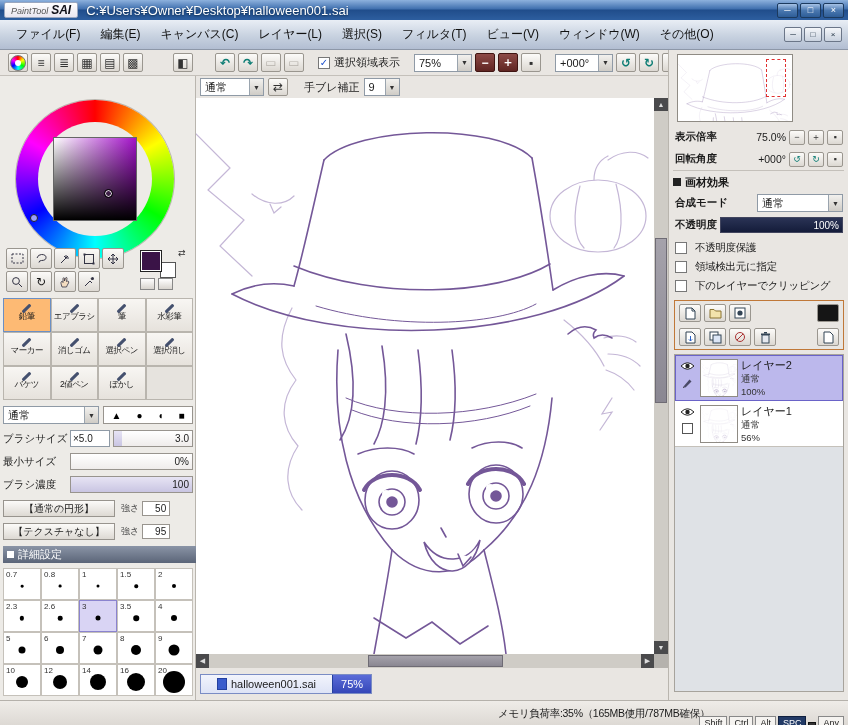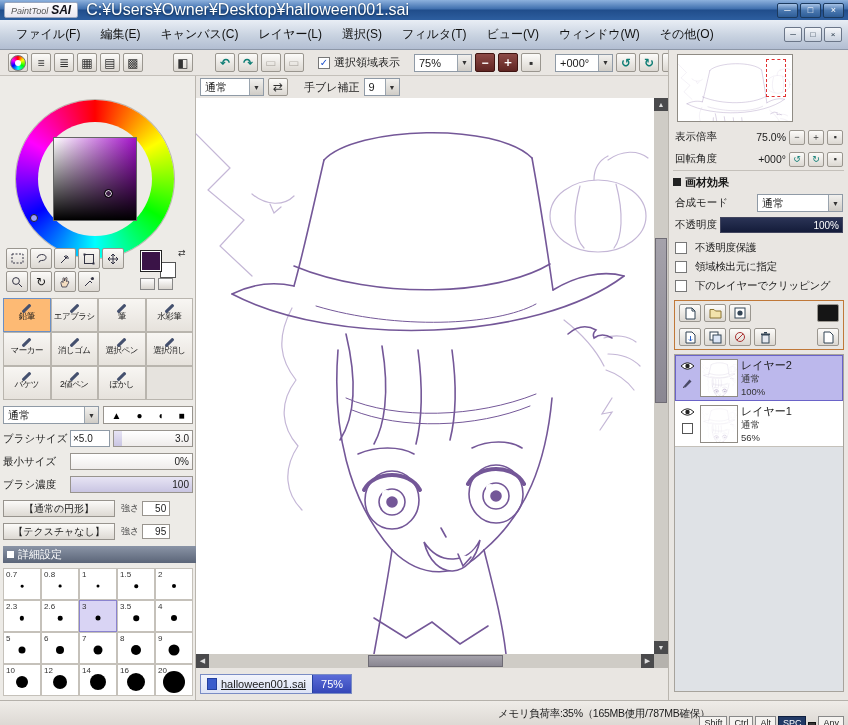--- a/index.html
+++ b/index.html
@@ -4,21 +4,21 @@
 <style>
 *{margin:0;padding:0;box-sizing:border-box;}
 html,body{width:848px;height:725px;overflow:hidden;}
 .window{position:relative;width:848px;height:725px;background:#e9e6e2;font-family:"Liberation Sans","DejaVu Sans",sans-serif;font-size:12px;color:#1a1a1a;overflow:hidden;}
 
 
 .titlebar{position:absolute;left:0;top:0;right:0;height:20px;background:linear-gradient(#8db1dd 0%,#3f6fae 45%,#204d8b 50%,#2d5e9f 100%);display:flex;align-items:center;padding:0 4px;gap:8px;}
 .logo{height:16px;background:linear-gradient(#ffffff,#e9e6f0);border:1px solid #9aa7c0;border-radius:2px;display:flex;align-items:baseline;padding:0 6px;gap:3px;}
 .logo .pt{font-style:italic;font-size:9px;color:#555;}
 .logo .sai{font-weight:bold;font-style:italic;font-size:12px;color:#101018;}
-.title-path{color:#fff;font-size:16px;text-shadow:0 1px 2px #12304f;flex:1;white-space:nowrap;overflow:hidden;}
+.title-path{color:#fff;font-size:13px;text-shadow:0 1px 2px #12304f;flex:1;white-space:nowrap;overflow:hidden;}
 .win-btns{display:flex;gap:2px;}
 .win-btn{width:21px;height:15px;border:1px solid #1c3a5e;background:linear-gradient(#a6c2e6,#4a78b0 50%,#2e5d97);color:#fff;font-size:9px;line-height:1;display:flex;align-items:center;justify-content:center;border-radius:2px;}
 
 
 .menubar{position:absolute;left:0;top:20px;right:0;height:30px;background:linear-gradient(#e9eef5,#c8d2e0 55%,#b2bed2);border-bottom:1px solid #8d97a8;display:flex;align-items:center;padding:0 6px;}
 .menu-item{padding:0 10px;height:100%;display:flex;align-items:center;font-size:12px;color:#111;white-space:nowrap;}
 .menubar .flex-sp{flex:1;}
 .mdi-btn{width:18px;height:15px;margin-left:2px;border:1px solid #6b7688;background:linear-gradient(#f4f6f9,#c9d2df);font-size:8px;display:flex;align-items:center;justify-content:center;color:#234;border-radius:2px;}
 
 
@@ -81,30 +81,30 @@
 
 .canvas-area{position:absolute;left:196px;top:98px;width:472px;height:570px;background:#9b9893;}
 .viewport{position:absolute;left:0;top:0;width:458px;height:556px;background:#fff;overflow:hidden;}
 .vscroll{position:absolute;left:458px;top:0;width:14px;height:556px;background:#cfccc6;}
 .hscroll{position:absolute;left:0;top:556px;width:458px;height:14px;background:#cfccc6;}
 .corner{position:absolute;left:458px;top:556px;width:14px;height:14px;background:#b5b2ad;}
 .sc-btn{position:absolute;background:#4a4a4c;color:#ddd;font-size:7px;display:flex;align-items:center;justify-content:center;}
 .sc-thumb{position:absolute;background:linear-gradient(#a5a2ab,#8a8792);border:1px solid #6e6b74;}
 .tabbar{position:absolute;left:196px;top:670px;width:472px;height:28px;display:flex;align-items:center;padding:0 4px;}
 .doc-tab{display:flex;align-items:center;height:20px;border:1px solid #7a8cc4;background:linear-gradient(#f2f4fc,#dde3f6);font-size:11px;}
-.doc-tab .tab-name{padding:0 6px;display:flex;gap:4px;text-decoration:underline;}
+.doc-tab .tab-name{padding:0 16px;display:flex;gap:4px;}
 .tab-file-ico{width:10px;height:12px;background:#3a5ccc;border:1px solid #24409e;}
 .tab-zoom{height:100%;background:linear-gradient(#5a6cd8,#3547b8);color:#fff;padding:0 8px;display:flex;align-items:center;border-left:1px solid #24409e;}
 
 
 .right-panel{position:absolute;left:668px;top:50px;width:180px;height:650px;border-left:1px solid #b9b5ae;background:#e9e6e2;}
 .navigator{position:absolute;left:8px;top:4px;width:116px;height:68px;background:#fff;border:1px solid #8f8b84;overflow:hidden;}
 .nav-view-rect{position:absolute;right:6px;top:4px;width:20px;height:38px;border:1px dashed #e03030;}
 .rp-row{position:absolute;left:6px;width:168px;height:18px;display:flex;align-items:center;gap:3px;}
-.rp-label{font-size:10.5px;white-space:nowrap;}
+.rp-label{font-size:10.5px;white-space:nowrap;font-weight:bold;}
 .rp-value{font-size:10.5px;text-align:right;flex:1;}
 .sm-btn{width:16px;height:15px;border:1px solid #9a968f;background:linear-gradient(#fcfbf9,#dcd8d2);display:flex;align-items:center;justify-content:center;font-size:9px;color:#0d7d74;border-radius:2px;flex:none;}
 .sm-btn.plain{color:#333;}
 .rp-divider{position:absolute;left:4px;right:4px;top:120px;border-top:1px solid #c4c0ba;}
 .effect-header{position:absolute;left:4px;top:124px;width:172px;height:16px;display:flex;align-items:center;gap:4px;font-size:11px;font-weight:bold;}
 .effect-header .sq{width:8px;height:8px;background:#222;}
 .opacity-bar{flex:1;height:16px;border:1px solid #41455e;background:linear-gradient(#2a3355,#141c3a);position:relative;}
 .opacity-bar .val{position:absolute;right:3px;top:0;bottom:0;display:flex;align-items:center;color:#fff;font-size:10px;}
 .check-col{position:absolute;left:6px;top:188px;width:170px;}
 .check-row{display:flex;align-items:center;gap:8px;height:19px;}

